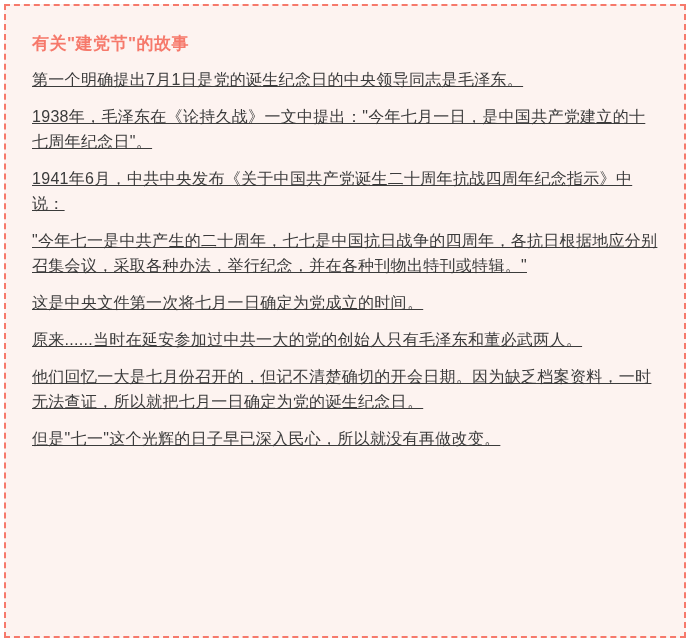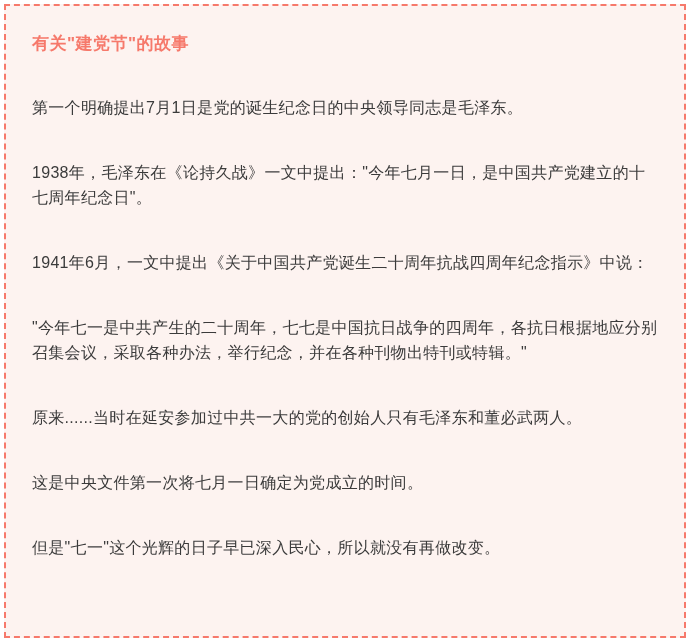--- a/index.html
+++ b/index.html
@@ -24,34 +24,36 @@
   }
   .article-title {
     margin: 0;
     font-size: 17px;
     line-height: 22px;
     font-weight: 700;
     color: var(--accent, #f6796b);
     letter-spacing: 0.5px;
   }
   .article-paragraph {
-    margin: 40px 0 0 0;
+    margin: 12px 0 0 0;
     font-size: 16px;
     line-height: 25px;
     color: var(--text, #3b3b3b);
     letter-spacing: 0.3px;
     text-align: left;
+    text-decoration: underline;
   }
 </style>
 </head>
 <body>
 
 <div class="story-card">
   <h1 class="article-title">有关"建党节"的故事</h1>
 
   <p class="article-paragraph">第一个明确提出7月1日是党的诞生纪念日的中央领导同志是毛泽东。</p>
   <p class="article-paragraph">1938年，毛泽东在《论持久战》一文中提出："今年七月一日，是中国共产党建立的十七周年纪念日"。</p>
-  <p class="article-paragraph">1941年6月，一文中提出《关于中国共产党诞生二十周年抗战四周年纪念指示》中说：</p>
+  <p class="article-paragraph">1941年6月，中共中央发布《关于中国共产党诞生二十周年抗战四周年纪念指示》中说：</p>
   <p class="article-paragraph">"今年七一是中共产生的二十周年，七七是中国抗日战争的四周年，各抗日根据地应分别召集会议，采取各种办法，举行纪念，并在各种刊物出特刊或特辑。"</p>
+  <p class="article-paragraph">这是中央文件第一次将七月一日确定为党成立的时间。</p>
   <p class="article-paragraph">原来......当时在延安参加过中共一大的党的创始人只有毛泽东和董必武两人。</p>
-  <p class="article-paragraph">这是中央文件第一次将七月一日确定为党成立的时间。</p>
+  <p class="article-paragraph">他们回忆一大是七月份召开的，但记不清楚确切的开会日期。因为缺乏档案资料，一时无法查证，所以就把七月一日确定为党的诞生纪念日。</p>
   <p class="article-paragraph">但是"七一"这个光辉的日子早已深入民心，所以就没有再做改变。</p>
 </div>
 
 </body></html>

